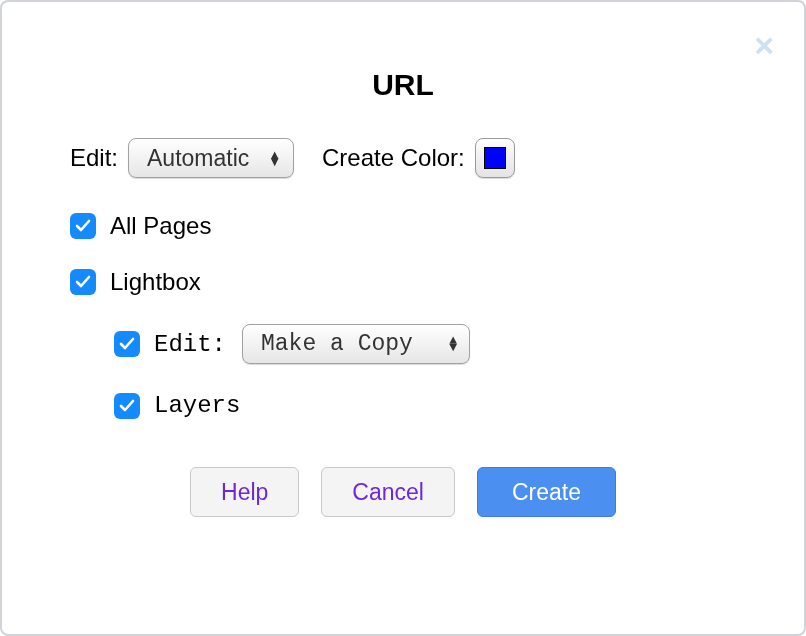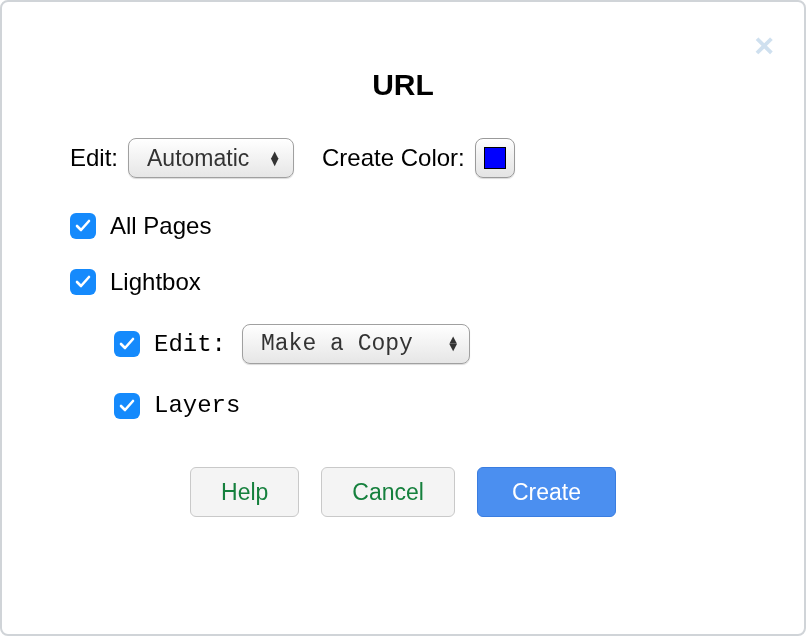--- a/index.html
+++ b/index.html
@@ -105,21 +105,21 @@
   }
   .btn {
     height: 50px;
     padding: 0 30px;
     font-size: 23px;
     border-radius: 6px;
     cursor: pointer;
     display: inline-flex; align-items: center; justify-content: center;
     border: 1px solid #c9c9c9;
     background: #f4f4f4;
-    color: #15803d;
+    color: #6d28d9;
   }
   .btn-primary {
     background: #4b8ff0;
     border: 1px solid #3a7de0;
     color: #fff;
     padding: 0 34px;
   }
 </style>
 </head>
 <body>

